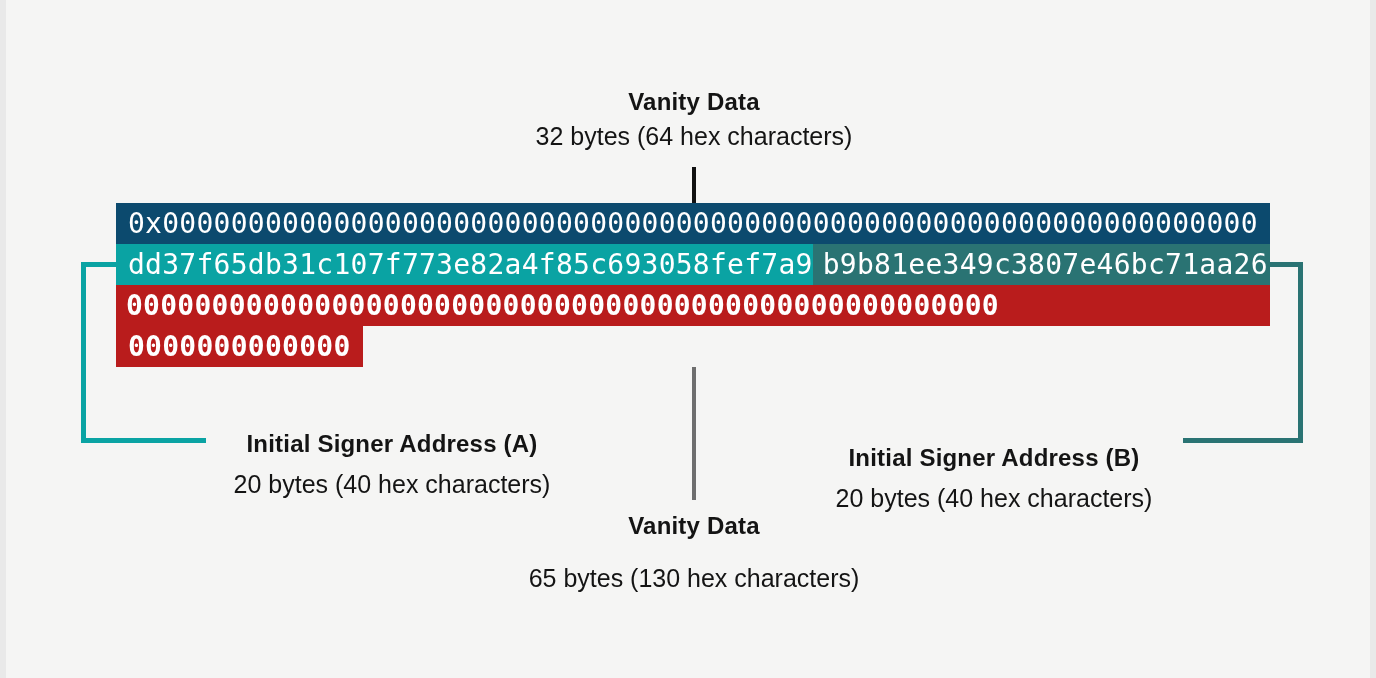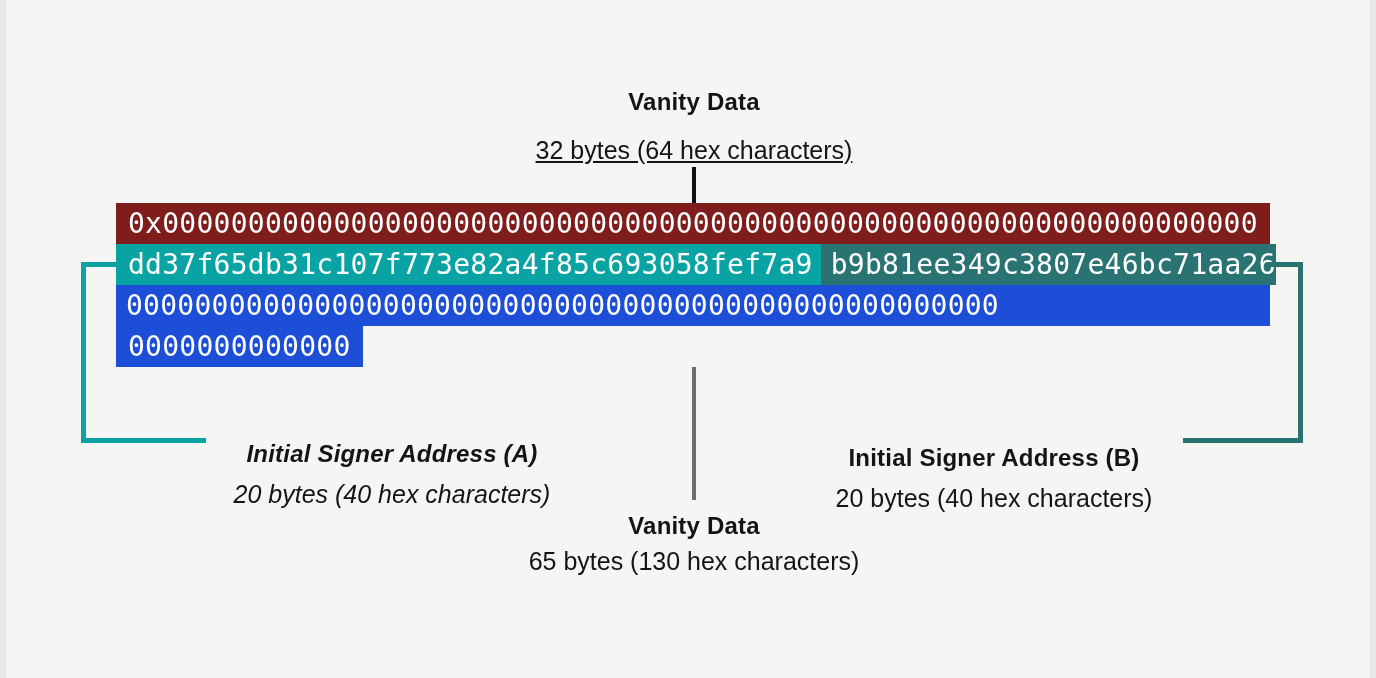--- a/index.html
+++ b/index.html
@@ -6,24 +6,24 @@
   body{background:#e9e9e9;font-family:"Liberation Sans",sans-serif;}
   .canvas{
     position:relative;width:1364px;height:678px;background:#f5f5f4;
     overflow:hidden;margin:0 auto;
   }
   
   .lbl{position:absolute;text-align:center;color:#141414;}
   .lbl .title{font-size:24px;font-weight:700;line-height:28px;letter-spacing:.2px;}
   .lbl .sub{font-size:25px;font-weight:400;line-height:30px;}
   .lbl-top{left:438px;top:88px;width:500px;}
-  .lbl-top .sub{margin-top:19px;text-decoration:underline;}
+  .lbl-top .sub{margin-top:5px;}
   .lbl-bottom{left:438px;top:512px;width:500px;}
-  .lbl-bottom .sub{margin-top:6px;}
-  .lbl-a{left:186px;top:440px;width:400px;font-style:italic;}
+  .lbl-bottom .sub{margin-top:23px;}
+  .lbl-a{left:186px;top:430px;width:400px;}
   .lbl-a .sub{margin-top:11px;}
   .lbl-b{left:788px;top:444px;width:400px;}
   .lbl-b .sub{margin-top:11px;}
   
   .vline{position:absolute;width:4px;}
   .vline-top{left:686px;top:167px;height:36px;background:#111111;}
   .vline-bottom{left:686px;top:367px;height:133px;background:#6e6e6e;}
   
   .bracket-part{position:absolute;}
   .bA{background:#0aa3a3;}
@@ -34,26 +34,26 @@
   .bB-top{left:1262px;top:262px;width:35px;height:5px;}
   .bB-vert{left:1292px;top:262px;width:5px;height:181px;}
   .bB-bot{left:1177px;top:438px;width:120px;height:5px;}
   
   .hexbox{position:absolute;left:110px;top:203px;width:1154px;}
   .hex-row{display:flex;height:41px;}
   .seg{
     font-family:"DejaVu Sans Mono",monospace;font-size:28px;line-height:41px;
     letter-spacing:.26px;color:#ffffff;white-space:pre;display:block;
   }
-  .seg-black{background:#7f1d1d;}
+  .seg-black{background:#0c4a6e;}
   .seg-teal{background:#0aa3a3;}
   .seg-dteal{background:#2a7373;}
-  .seg-gray{background:#1d4ed8;}
+  .seg-gray{background:#b91c1c;font-weight:bold;}
   .padL{padding-left:12px;}
-  .padR{padding-right:8px;}
+  .padR{}
   .gapL{padding-left:10px;}
   .fill{flex:1 1 auto;}
   .shrink{flex:0 0 auto;}
   .endpadR{padding-right:12px;}
 </style>
 </head>
 <body>
 
 <div class="canvas">
 

